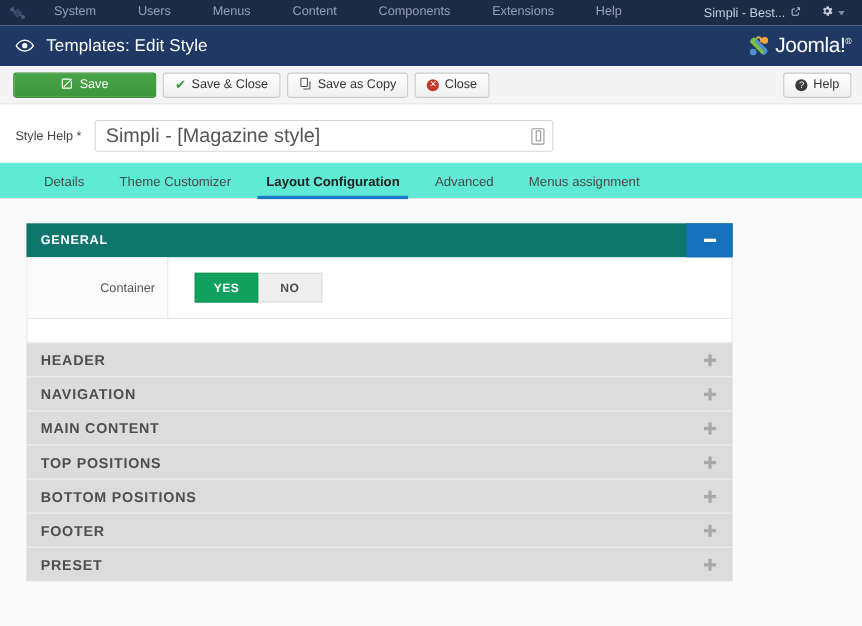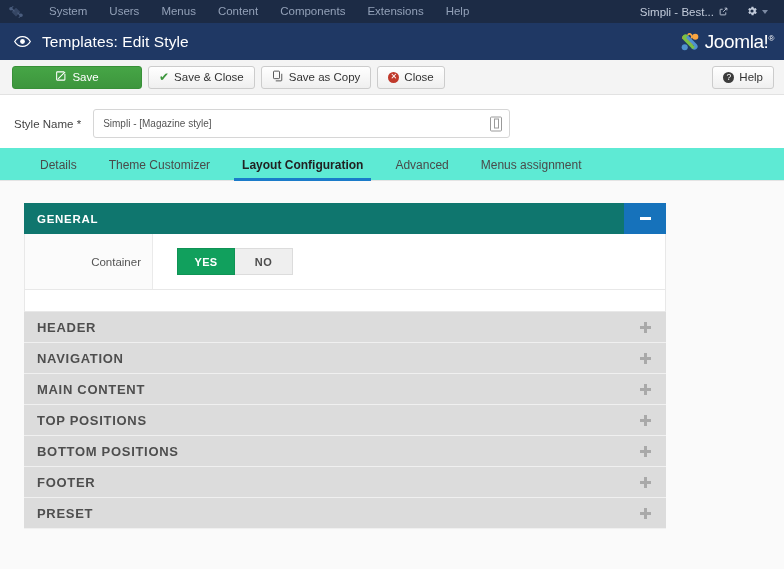--- a/index.html
+++ b/index.html
@@ -20,21 +20,21 @@
     padding: 0 10px 0 8px;
     color: #9aa6bb;
     font-size: 11.5px;
   }
   #joomla-brand-icon {
     width: 16px; height: 16px;
     display: flex; align-items: center; justify-content: center;
     margin-right: 14px;
     color: #4a5d7e;
   }
-  .admin-menu-list { display: flex; gap: 0; }
+  .admin-menu-list { display: flex; gap: 16px; }
   .admin-menu-item {
     padding: 0 11px;
     color: #93a1b8;
     line-height: 23px;
     cursor: pointer;
     white-space: nowrap;
   }
   #admin-bar-right {
     margin-left: auto;
     display: flex;
@@ -157,21 +157,21 @@
   #style-name-field {
     position: relative;
     width: 417px;
   }
   #style-name-input {
     width: 100%;
     height: 29px;
     border: 1px solid #d6d6d6;
     border-radius: 3px;
     padding: 0 30px 0 9px;
-    font-size: 10px;
+    font-size: 18px;
     color: #555555;
     font-family: "Liberation Sans", sans-serif;
     background: #ffffff;
     outline: none;
   }
   #style-name-addon {
     position: absolute;
     right: 8px; top: 50%;
     transform: translateY(-50%);
     width: 12px; height: 15px;
@@ -437,21 +437,21 @@
     <span>Close</span>
   </div>
   <div class="btn" id="btn-help">
     <span class="icon-circle dark">?</span>
     <span>Help</span>
   </div>
 </div>
 
 <div id="style-name-row">
   <label id="style-name-label">
-    <span>Style Name</span>
+    <span>Style Help</span>
     <span class="req">*</span>
   </label>
   <div id="style-name-field">
     <input id="style-name-input" type="text" value="Simpli - [Magazine style]" style="">
     <span id="style-name-addon"></span>
   </div>
 </div>
 
 <div id="tabs">
   <div class="tab">Details</div>

